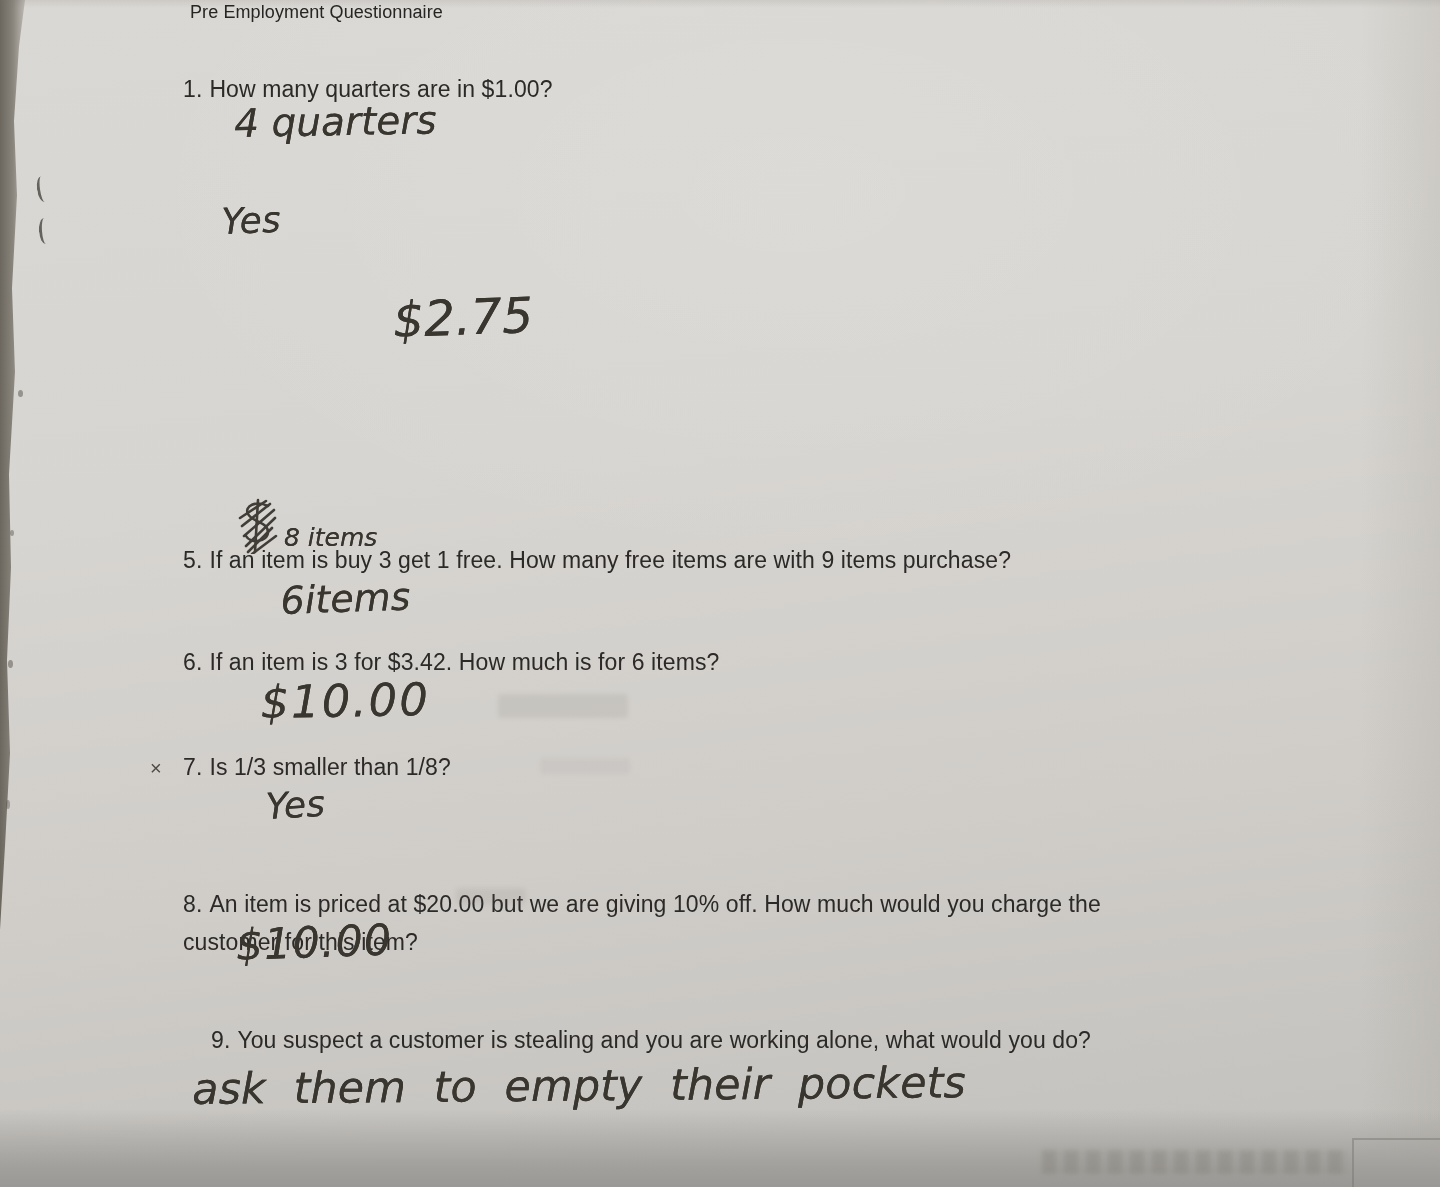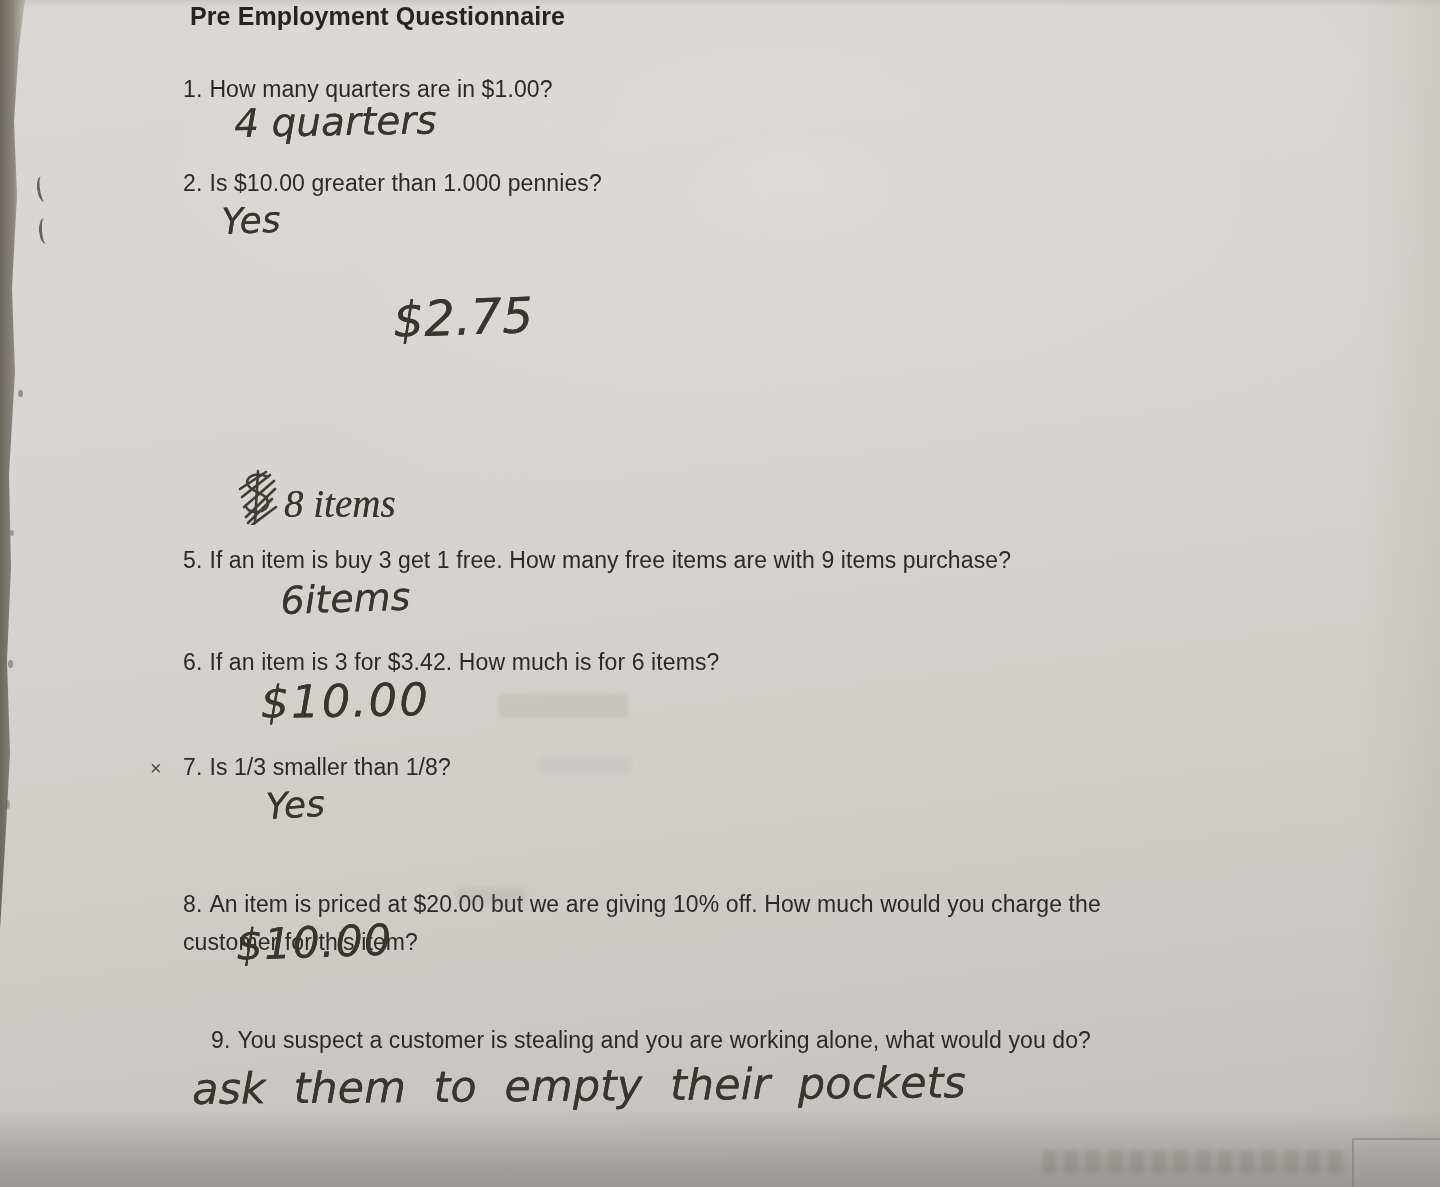--- a/index.html
+++ b/index.html
@@ -32,21 +32,21 @@
     position:absolute;left:0;right:0;bottom:0;height:78px;
     background:linear-gradient(180deg, rgba(163,161,157,0) 0%, rgba(163,161,157,0.55) 38%, #a3a19d 72%, #9a9894 100%);
   }
   .top-shade{
     position:absolute;left:0;right:0;top:0;height:8px;
     background:linear-gradient(180deg, rgba(120,115,108,0.14), transparent);
   }
   
   .title{
     position:absolute;left:190px;top:2px;
-    font-size:25px;font-weight:bold;color:#262523;letter-spacing:.1px;
+    font-size:18px;font-weight:normal;color:#262523;letter-spacing:.1px;
   }
   .q{
     position:absolute;left:183px;width:1150px;
     font-size:23px;line-height:38px;color:#2b2a28;letter-spacing:.1px;
   }
   .qnum{display:inline;}
   .qtext{white-space:pre-line;margin-left:7px;}
   .qmark{
     position:absolute;left:-33px;top:1px;font-size:20px;color:#4c4a46;
   }
@@ -85,28 +85,25 @@
   <div class="pen-nick" style="left:39px;top:218px;transform:rotate(-4deg);"></div>
   <div class="top-shade"></div>
 
   <div class="title">Pre Employment Questionnaire</div>
 
   <div class="q" style="top:62px;margin-top:8px;">
     <span class="qnum">1.</span><span class="qtext">How many quarters are in $1.00?</span>
   </div>
   <div class="hand" style="left:234px;top:104px;font-size:39px;transform:rotate(-1deg);">4 quarters</div>
 
-  <div class="q" style="top:164px;">
-    <span class="qnum">2.</span><span class="qtext">Is $10.00 greater than 1.000 pennies?</span>
-  </div>
   <div class="hand" style="left:221px;top:204px;font-size:36px;transform:rotate(-2deg);">Yes</div>
 
   <div class="hand" style="left:392px;top:296px;font-size:49px;transform:rotate(-2deg);">$2.75</div>
 
-  <div class="hand" style="left:238px;top:469px;font-size:39px;font-family:Liberation Serif, serif;">
+  <div class="hand" style="left:238px;top:498px;font-size:25px;">
     <svg class="scribble-svg" width="42" height="56" viewBox="0 0 42 56">
       <g stroke="#39352f" stroke-width="2.6" fill="none" stroke-linecap="round" opacity="0.95">
         <path d="M30 8 C18 2 6 8 10 16 C14 24 30 24 30 34 C30 44 12 46 8 38"></path>
         <path d="M20 2 L17 54"></path>
         <path d="M32 6 L4 28"></path>
           <path d="M36 12 L6 38"></path>
           <path d="M37 20 L8 48"></path>
         <path d="M34 30 L10 54"></path>
           <path d="M28 3 L2 20"></path>
           <path d="M38 38 L14 56"></path>

